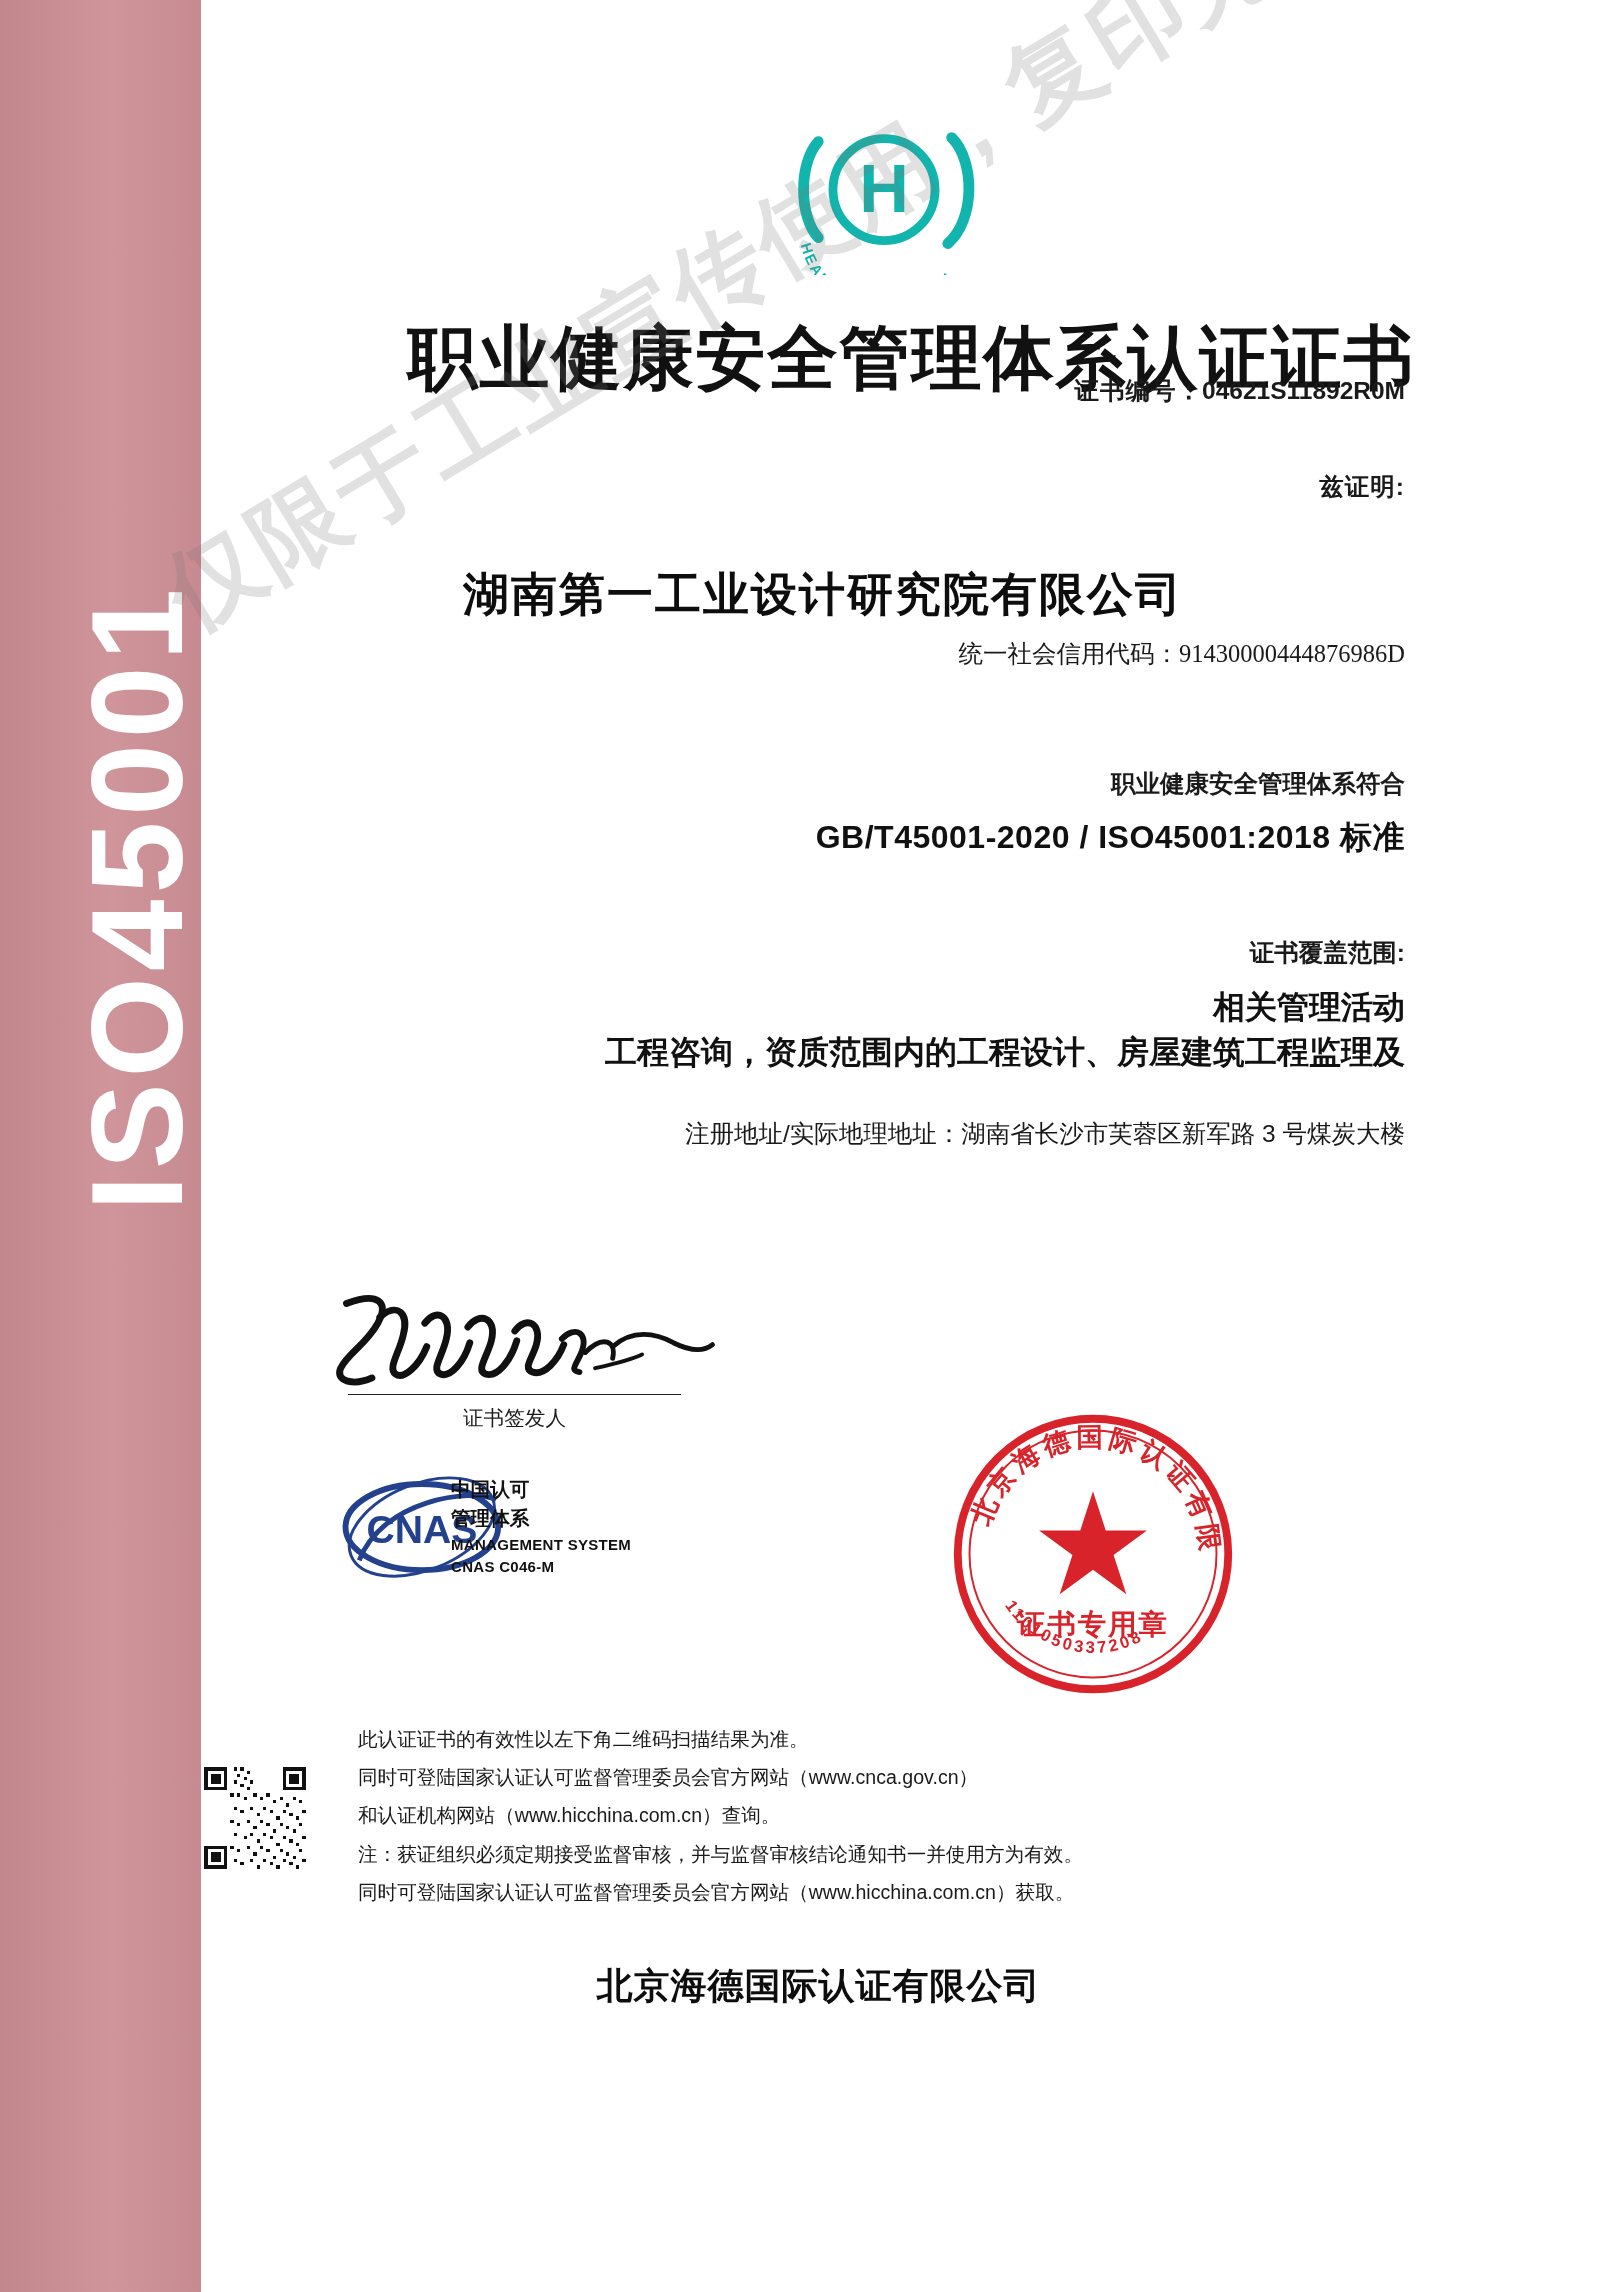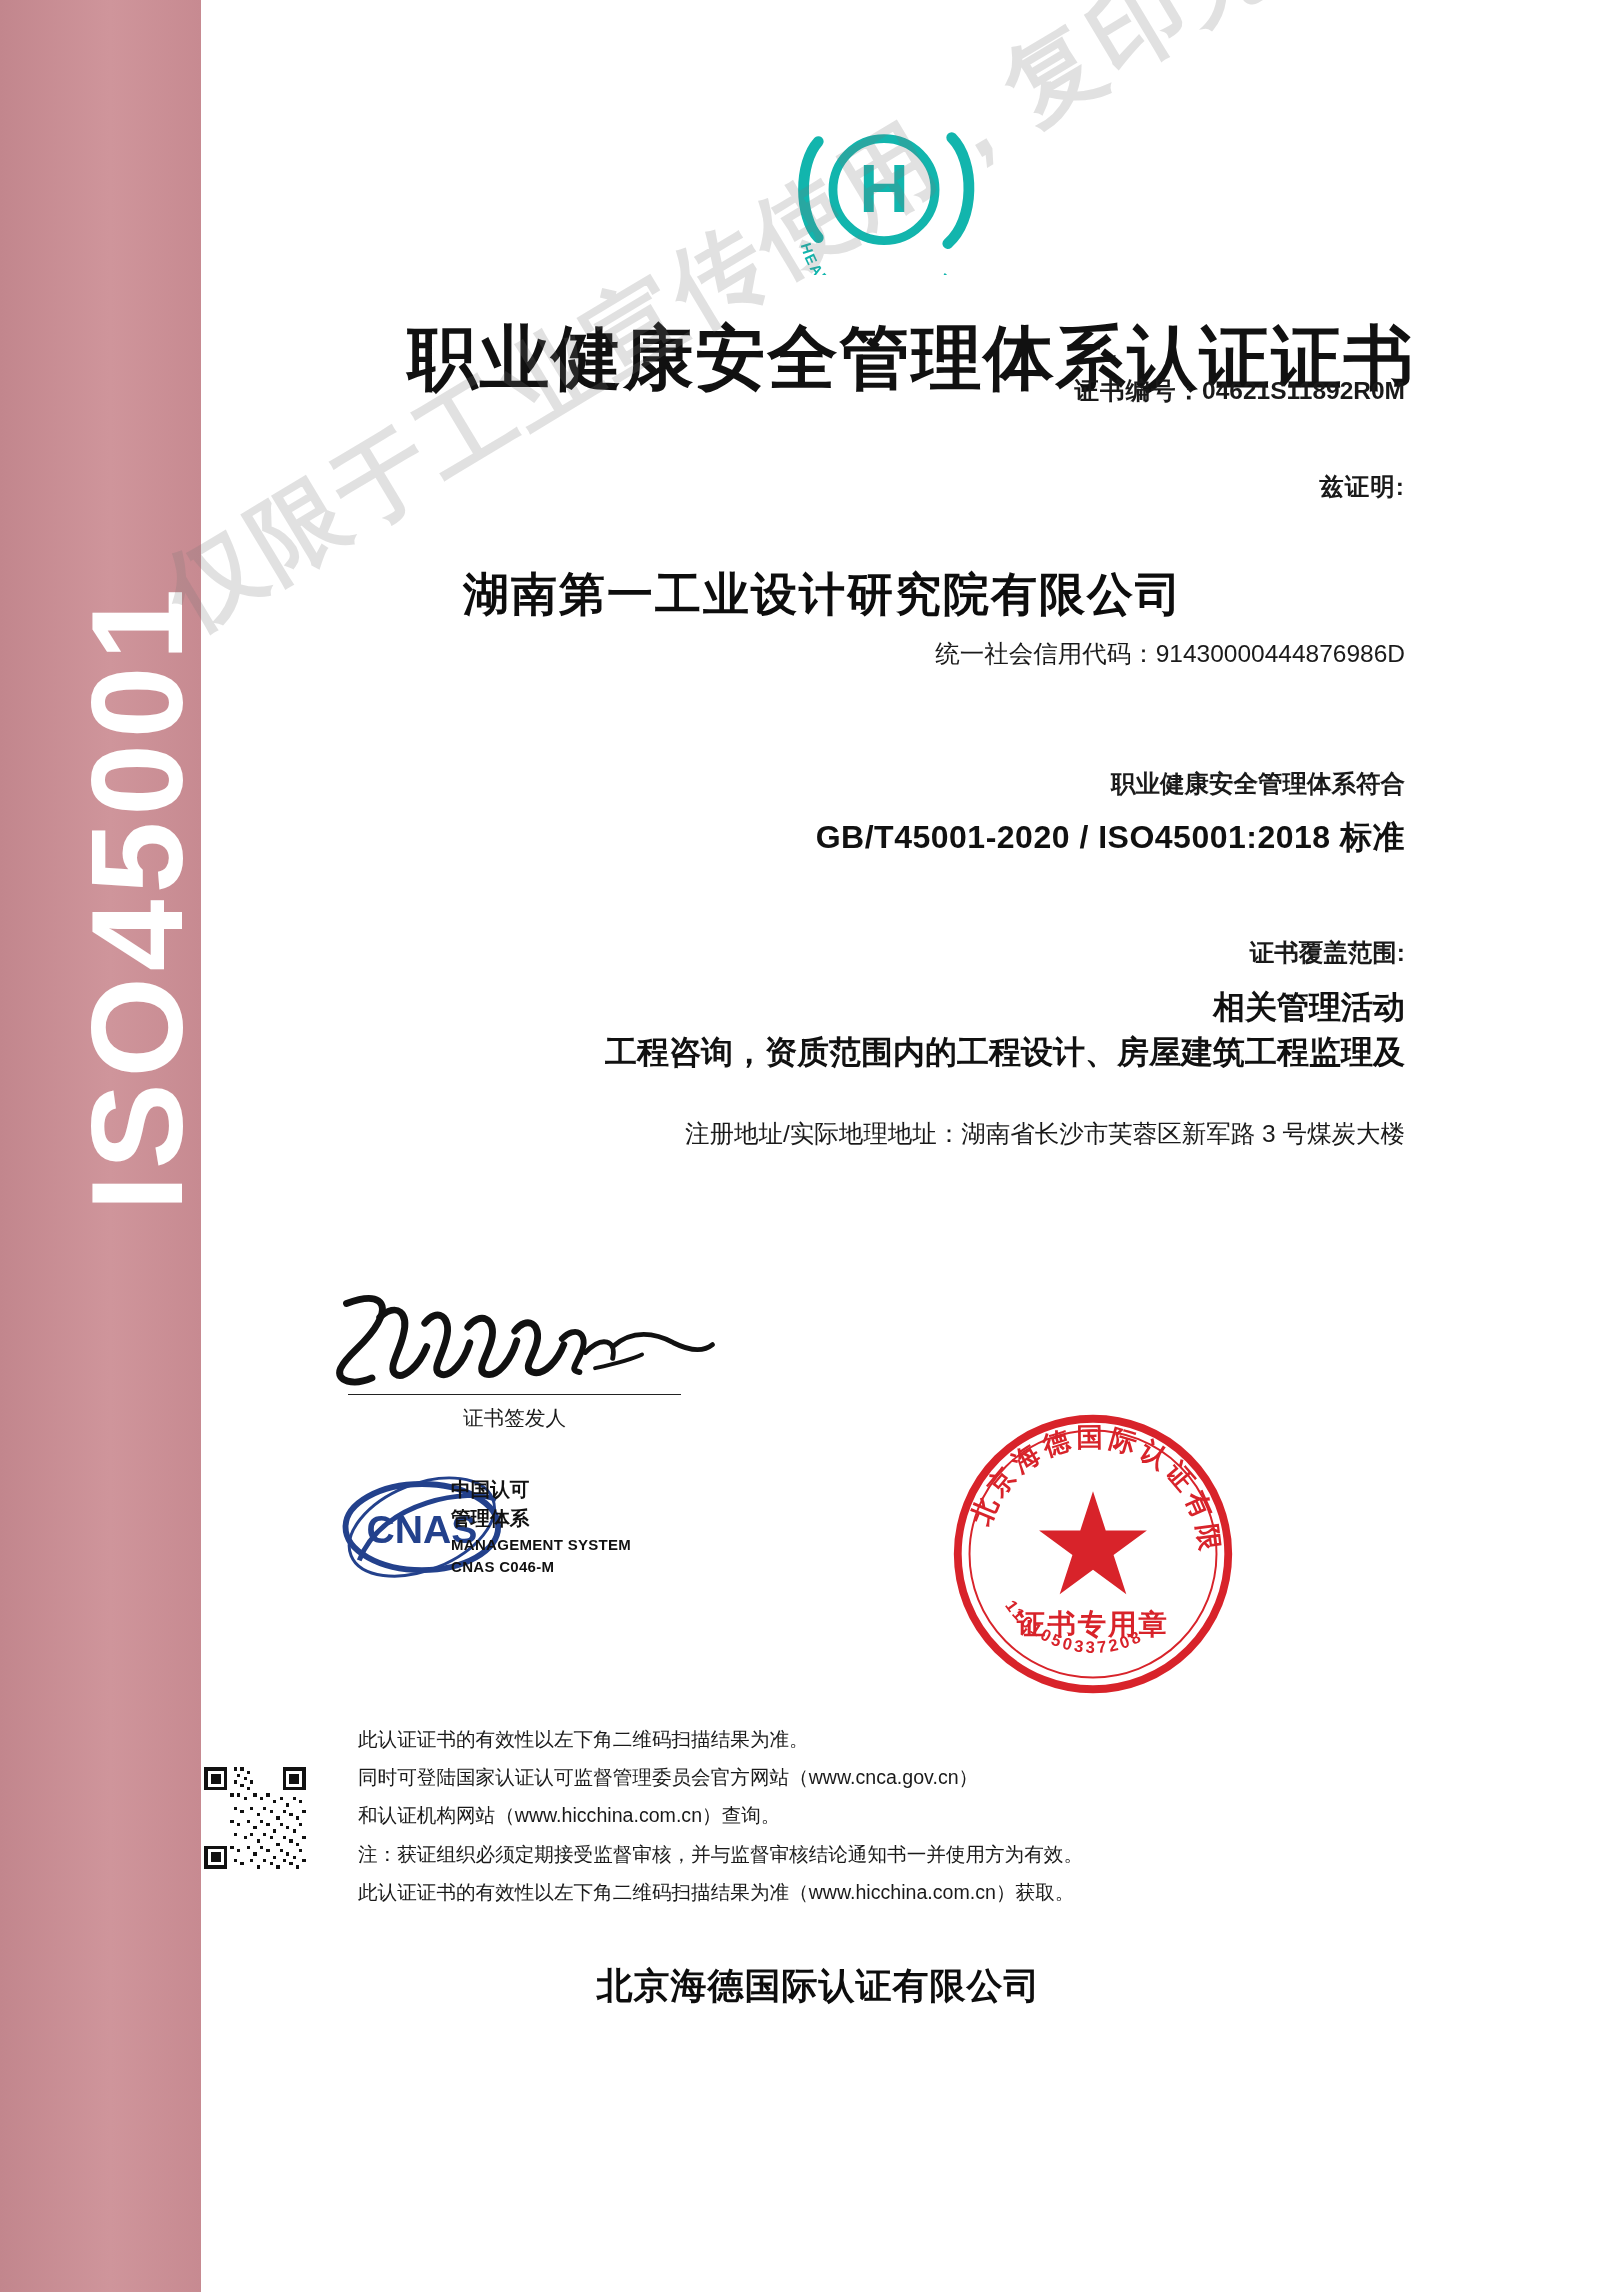--- a/index.html
+++ b/index.html
@@ -108,20 +108,21 @@
     color: #0d0d0d;
     letter-spacing: 2px;
   }
   .usci {
     position: absolute;
     right: 216px;
     top: 637px;
     font-size: 24.5px;
     color: #1a1a1a;
     font-weight: 500;
+    font-family: Liberation Serif, serif;
   }
 
   .std-line {
     position: absolute;
     right: 216px;
     top: 767px;
     font-size: 24.5px;
     font-weight: bold;
     color: #1a1a1a;
   }
@@ -481,21 +482,21 @@
             <rect x="31" y="29" width="1" height="1"></rect>
         </g>
       </svg>
     </div>
 
     <div class="notes">
       <div>此认证证书的有效性以左下角二维码扫描结果为准。</div>
       <div>同时可登陆国家认证认可监督管理委员会官方网站（www.cnca.gov.cn）</div>
       <div>和认证机构网站（www.hicchina.com.cn）查询。</div>
       <div>注：获证组织必须定期接受监督审核，并与监督审核结论通知书一并使用方为有效。</div>
-      <div>此认证证书的有效性以左下角二维码扫描结果为准（www.hicchina.com.cn）获取。</div>
+      <div>同时可登陆国家认证认可监督管理委员会官方网站（www.hicchina.com.cn）获取。</div>
     </div>
 
     <div class="org-name">北京海德国际认证有限公司</div>
 
     <div class="watermark">仅限于工业宣传使用，复印无效</div>
 
   </div>
 </div>
 
 

